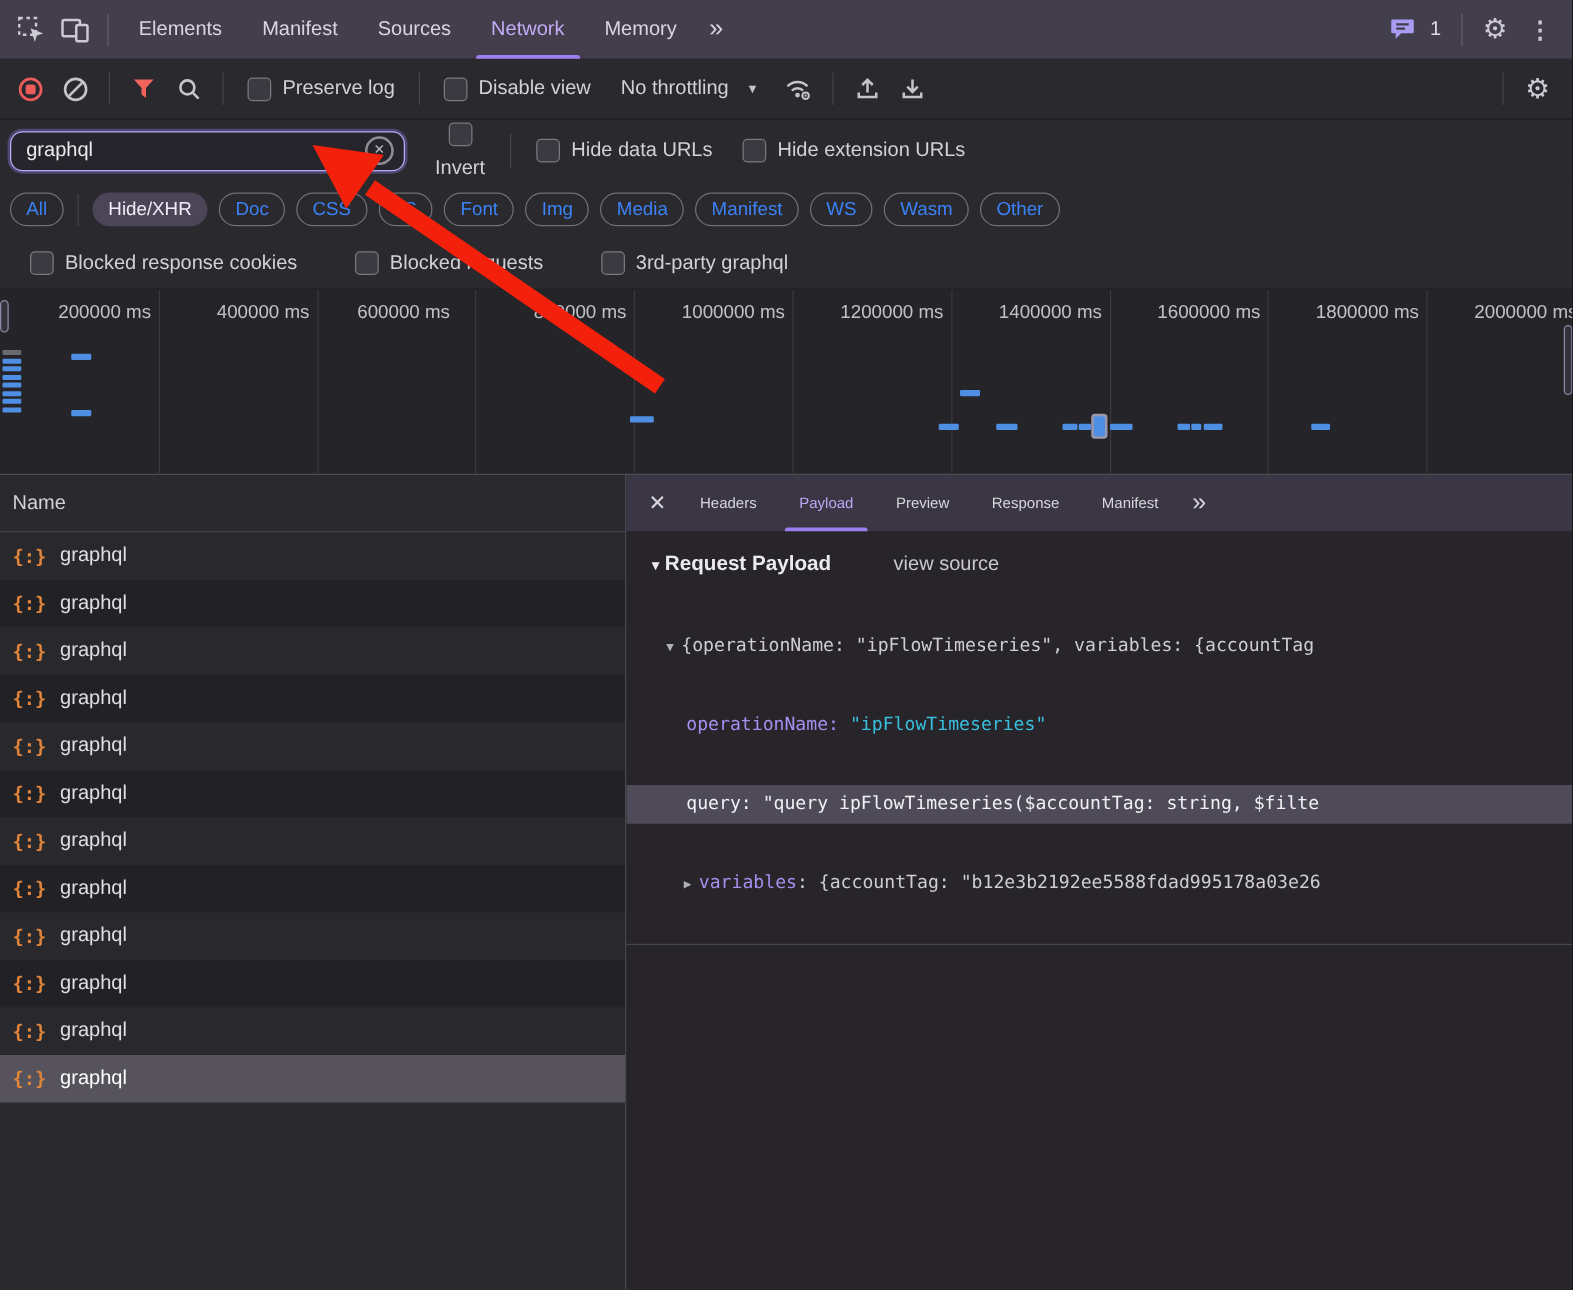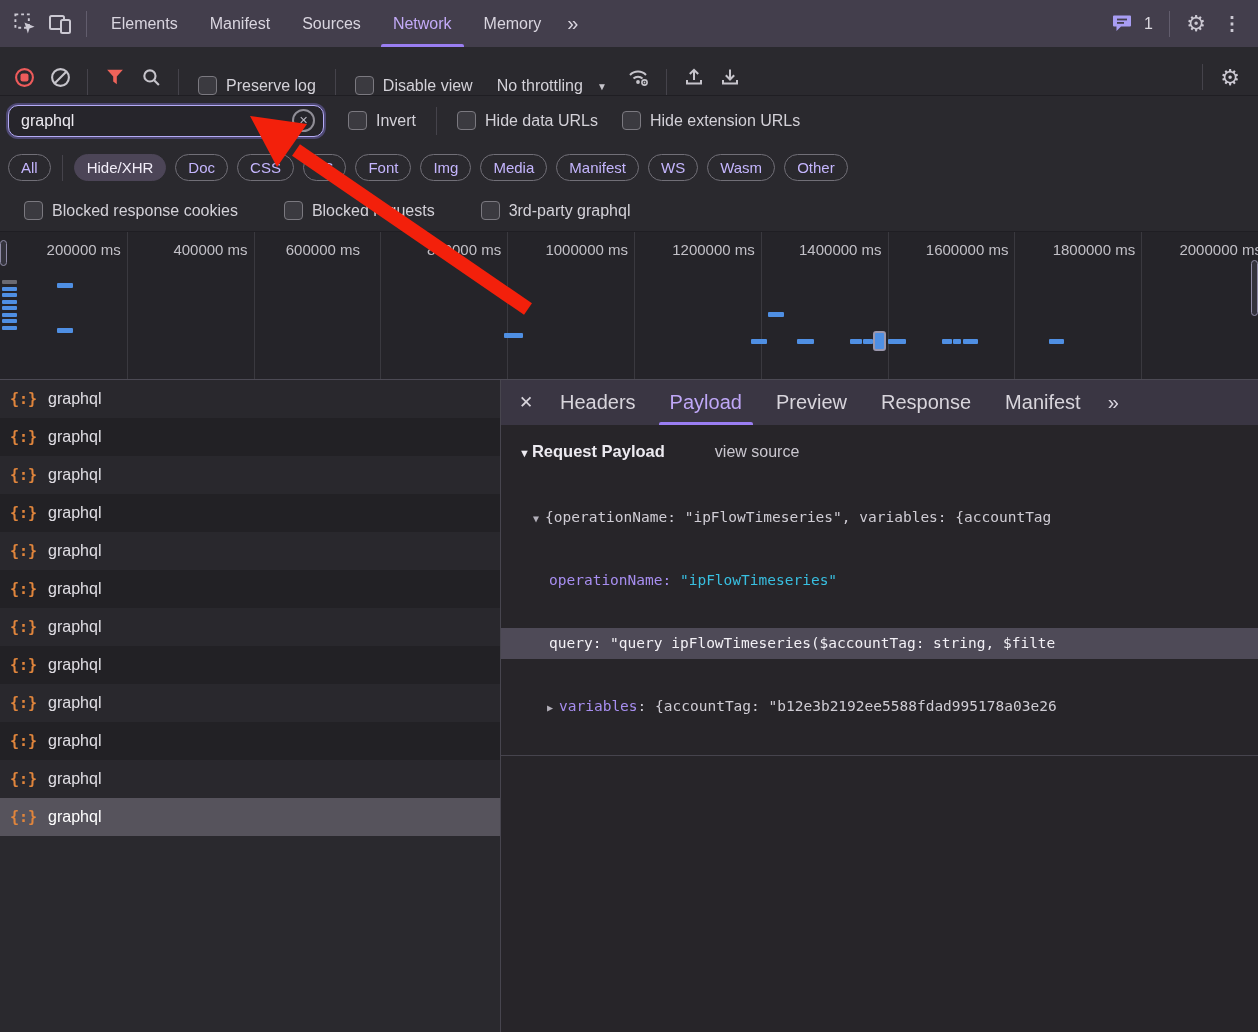--- a/index.html
+++ b/index.html
@@ -15,42 +15,42 @@
   .dt-tab.active{color:#c3aaf7;}
   .dt-tab.active::after{content:"";position:absolute;left:4px;right:4px;bottom:0;height:3px;
         background:var(--accent,#9a7ef2);border-radius:2px 2px 0 0;}
   .more-glyph{font-size:20px;color:#d9d5df;padding:0 10px;}
   .topbar-right{margin-left:auto;display:flex;align-items:center;padding-right:8px;}
   .msg-count{font-size:16px;color:#dcd9e0;margin:0 8px 0 4px;}
   .glyph-gear{font-size:22px;color:#ccc9d3;font-family:"DejaVu Sans",sans-serif;}
   .glyph-dots{font-size:19px;color:#ccc9d3;font-weight:bold;letter-spacing:0;}
 
   
-  .toolbar{height:48px;background:#2a292e;display:flex;align-items:flex-end;border-bottom:1px solid #1f1e23;padding-left:6px;}
+  .toolbar{height:48px;background:#2a292e;display:flex;align-items:center;border-bottom:1px solid #1f1e23;padding-left:6px;}
   .tool-div{width:1px;height:26px;background:#45434b;margin:0 9px;flex:none;}
   .check{display:flex;align-items:center;gap:9px;font-size:16px;color:#d3d1d8;margin:0 10px;cursor:default;}
   .cbox{width:17px;height:17px;border:1.5px solid #7b7980;border-radius:4px;background:#3b3a40;flex:none;}
   .throttle{display:flex;align-items:center;gap:14px;font-size:16px;color:#d3d1d8;margin:0 14px;}
   .dd-glyph{font-size:10px;color:#c6c4cb;}
 
   
   .filterrow{height:49px;background:#2a292e;display:flex;align-items:center;}
   .filter-wrap{position:relative;width:296px;height:30px;margin-left:8px;border:1px solid #b5acf6;
         box-shadow:0 0 0 2px rgba(122,110,200,.45);border-radius:10px;background:#26252b;
         display:flex;align-items:center;padding:0 8px 0 10px;flex:none;}
   .filter-wrap input{background:transparent;border:none;outline:none;color:#eceaf0;font-size:16px;
         font-family:"Liberation Sans",sans-serif;width:230px;}
   .clear-btn{margin-left:auto;width:19px;height:19px;border:2px solid #8f8d96;border-radius:50%;color:#bab8c1;
         font-size:11px;line-height:19px;text-align:center;flex:none;}
   .filterrow .check{margin:0 12px;}
   .f-div{width:1px;height:28px;background:#45434b;margin:0 8px;}
 
   
   .chiprow{height:45px;background:#2a292e;display:flex;align-items:center;gap:9px;padding-left:8px;}
-  .chip{font-family:"Liberation Sans",sans-serif;font-size:15px;color:#c4b5fd;background:transparent;
+  .chip{font-family:"Liberation Sans",sans-serif;font-size:15px;color:#3b82f6;background:transparent;
         border:1px solid #716f77;border-radius:14px;padding:5px 12px;line-height:1;cursor:default;}
   .chip.active{background:#4c4557;border-color:#4c4557;color:#f1edf8;}
   .chip-div{width:1px;height:26px;background:#45434b;margin:0 2px;}
 
   
   .checkrow{height:41px;background:#2a292e;display:flex;align-items:center;gap:26px;padding-left:14px;
         border-bottom:1px solid #1f1e23;}
 
   
   .timeline{position:relative;height:147px;background:#252429;border-bottom:1px solid #4c4a54;overflow:hidden;}
@@ -69,21 +69,21 @@
   .req-row{height:38px;display:flex;align-items:center;gap:11px;padding-left:10px;font-size:16px;
         color:#e0dee4;background:#29282d;flex:none;cursor:default;}
   .req-row.alt{background:#222125;}
   .req-row.selected{background:#56535c;color:#ffffff;}
   .req-icon{color:var(--icon-orange,#e0853c);font-family:"DejaVu Sans Mono",monospace;font-size:15px;font-weight:bold;}
 
   .right-panel{flex:1;min-width:0;border-left:1px solid #47454e;background:#272529;display:flex;flex-direction:column;}
   .detail-tabs{height:45px;background:#3a3643;display:flex;align-items:center;padding-left:8px;flex:none;}
   .close-btn{width:34px;height:34px;display:flex;align-items:center;justify-content:center;
         color:#d8d5dc;font-size:17px;flex:none;}
-  .dtab{padding:0 17px;height:45px;line-height:45px;font-size:20px;color:#d8d5dc;position:relative;cursor:default;}
+  .dtab{padding:0 17px;height:45px;line-height:45px;font-size:12px;color:#d8d5dc;position:relative;cursor:default;}
   .dtab.active{color:#bfa7f7;}
   .dtab.active::after{content:"";position:absolute;left:6px;right:6px;bottom:0;height:3px;
         background:var(--accent,#9a7ef2);border-radius:2px 2px 0 0;}
 
   .payload{flex:1;overflow:hidden;}
   .pt-title-row{display:flex;align-items:baseline;margin:17px 0 9px 18px;}
   .pt-exp{font-size:11px;color:#eceaf0;margin-right:2px;}
   .pt-title{font-weight:bold;font-size:16.5px;color:#eceaf0;}
   .view-source{margin-left:50px;font-size:16px;color:#cac7cf;}
   .ptree{font-family:"DejaVu Sans Mono",monospace;font-size:14.5px;color:#cfccd4;white-space:pre;}
@@ -213,21 +213,21 @@
           <span class="glyph-gear">⚙</span>
         </div>
     </div>
   </div>
 
   <div class="filterrow">
     <div class="filter-wrap">
       <input type="text" value="graphql" style="">
       <span class="clear-btn">✕</span>
     </div>
-    <label class="check" style="margin-left:24px;">
+    <label class="check" style="margin-left:24px;flex-direction:column;">
       <span class="cbox"></span>
       <span>Invert</span>
     </label>
     <div class="f-div"></div>
     <label class="check">
       <span class="cbox"></span>
       <span>Hide data URLs</span>
     </label>
     <label class="check">
       <span class="cbox"></span>
@@ -307,20 +307,21 @@
       <div class="tbar marker" style="left: 873px; top: 99px; width: 13px; height: 20px;"></div>
       <div class="tbar" style="left: 888px; top: 107px; width: 18px; height: 5px;"></div>
       <div class="tbar" style="left: 942px; top: 107px; width: 10px; height: 5px;"></div>
       <div class="tbar" style="left: 953px; top: 107px; width: 8px; height: 5px;"></div>
       <div class="tbar" style="left: 963px; top: 107px; width: 15px; height: 5px;"></div>
       <div class="tbar" style="left: 1049px; top: 107px; width: 15px; height: 5px;"></div>
     </div>
 
   <div class="split">
     <div class="left-panel">
+      <div class="name-header">Name</div>
       <div style="display:flex;flex-direction:column;">
           <div class="req-row">
             <span class="req-icon">{:}</span>
             <span class="req-label">graphql</span>
           </div>
           <div class="req-row alt">
             <span class="req-icon">{:}</span>
             <span class="req-label">graphql</span>
           </div>
           <div class="req-row">

